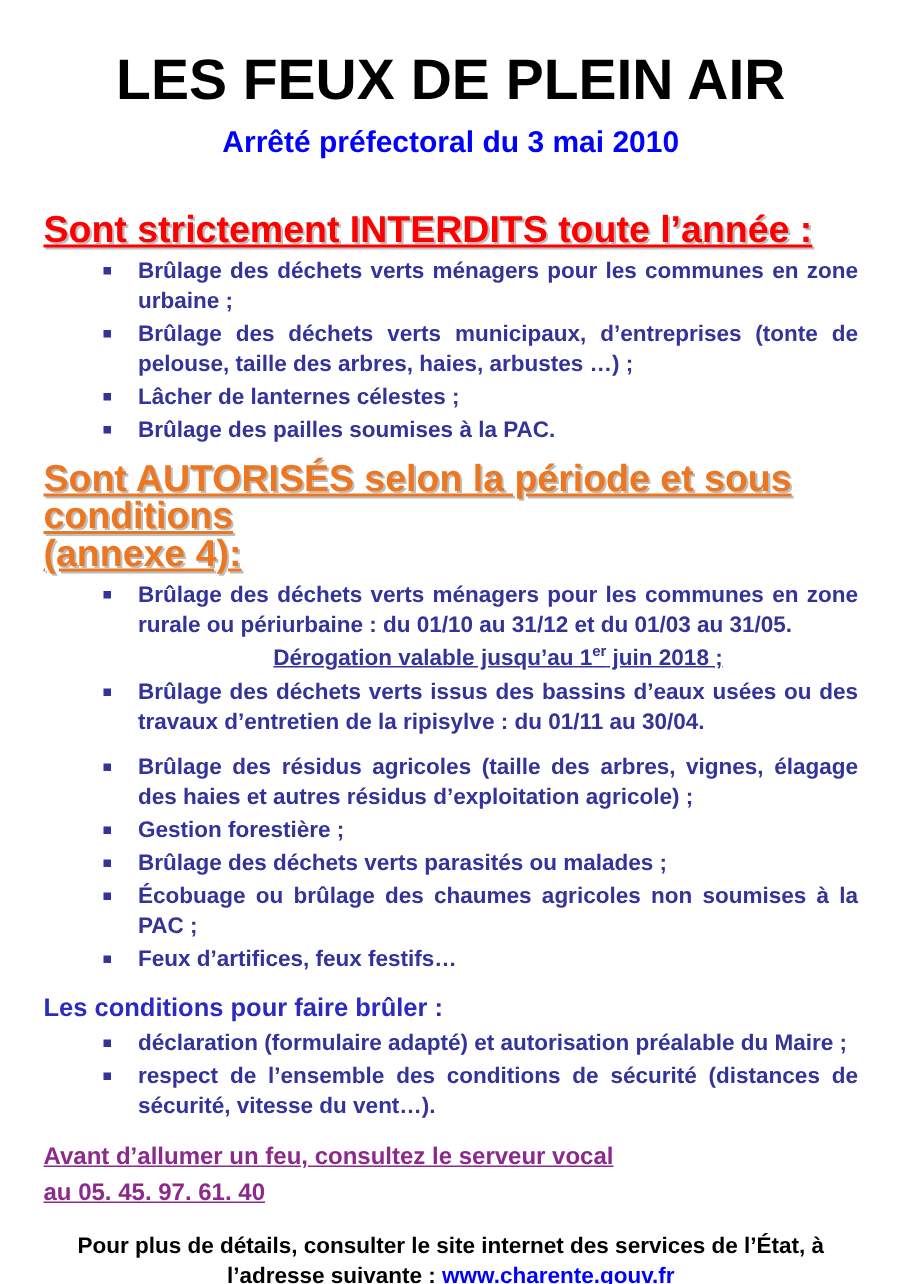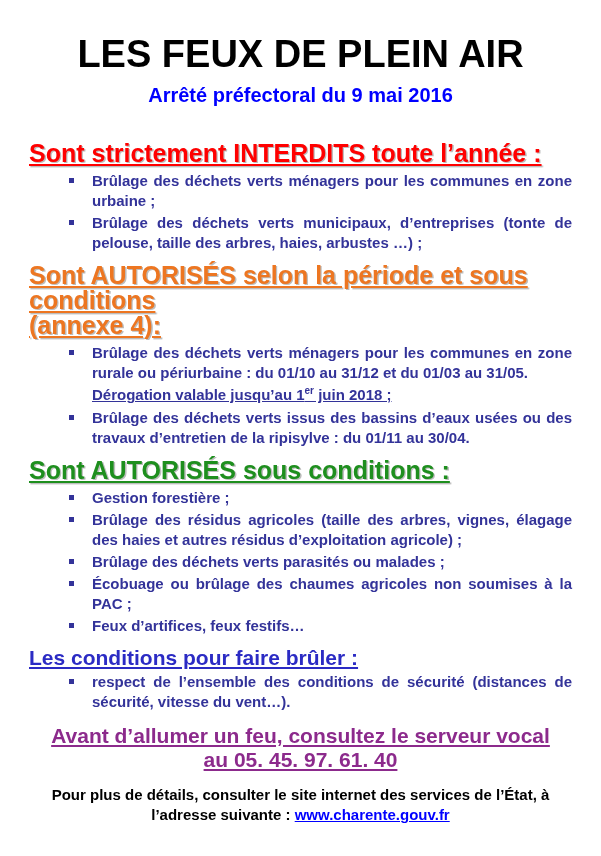--- a/index.html
+++ b/index.html
@@ -58,62 +58,70 @@
   }
   .sec-red .mk{background:var(--red);}
   .sec-orange .mk{background:var(--orange);}
   .sec-green .mk{background:var(--green);}
   .sec-black .mk{background:#000;}
   ul.blist .btxt{flex:1;text-align:justify;color:var(--navy);}
   .sec-black .btxt{color:#000;}
 
   .derog{
     font-size:15px;line-height:20px;color:var(--navy);
-    text-align:left;margin:2px 0 2px 63px;
+    text-align:center;margin:2px 0 2px 63px;
   }
   .derog .du{text-decoration:underline;}
   .derog sup{font-size:10px;line-height:0;}
 
   .cond-heading{
-    font-size:21px;line-height:20px;color:var(--cond-blue);
-    text-decoration:underline;margin-bottom:4px;
+    font-size:17px;line-height:20px;color:var(--cond-blue);
+    margin-bottom:4px;
   }
 
   .callout{
-    margin-top:12px;text-align:center;color:var(--purple);
-    font-size:21px;line-height:24px;
+    margin-top:12px;text-align:left;color:var(--purple);
+    font-size:16px;line-height:24px;
   }
   .callout .cl{display:block;text-decoration:underline;}
 
   .footer{
     margin-top:13px;text-align:center;color:#000;
     font-size:15px;line-height:20px;
   }
   .footer a{
     color:var(--blue);text-decoration:underline;cursor:pointer;
   }
 </style>
 </head>
 <body>
 
 <div class="page">
 
   <h1 class="title">LES FEUX DE PLEIN AIR</h1>
-  <div class="subtitle">Arrêté préfectoral du 9 mai 2016</div>
+  <div class="subtitle">Arrêté préfectoral du 3 mai 2010</div>
 
   <section class="sec-red">
     <h2 class="shaded">Sont strictement INTERDITS toute l’année :</h2>
     <ul class="blist">
       <li>
           <span class="mk"></span>
           <span class="btxt">Brûlage des déchets verts ménagers pour les communes en zone urbaine ;</span>
         </li>
       <li>
           <span class="mk"></span>
           <span class="btxt">Brûlage des déchets verts municipaux, d’entreprises (tonte de pelouse, taille des arbres, haies, arbustes …) ;</span>
+        </li>
+      <li>
+          <span class="mk"></span>
+          <span class="btxt">Lâcher de lanternes célestes ;</span>
+        </li>
+      <li>
+          <span class="mk"></span>
+          <span class="btxt">Brûlage des pailles soumises à la PAC.</span>
         </li>
     </ul>
   </section>
 
   <section class="sec-orange">
     <h2 class="shaded">
         <span class="hline">Sont AUTORISÉS selon la période et sous conditions</span>
         <span class="hline">(annexe 4):</span>
       </h2>
     <ul class="blist">
@@ -125,29 +133,28 @@
     <div class="derog"><span class="du"><span>Dérogation valable jusqu’au 1</span><sup>er</sup><span> juin 2018 ;</span></span></div>
     <ul class="blist">
       <li>
           <span class="mk"></span>
           <span class="btxt">Brûlage des déchets verts issus des bassins d’eaux usées ou des travaux d’entretien de la ripisylve : du 01/11 au 30/04.</span>
         </li>
     </ul>
   </section>
 
   <section class="sec-green">
-    <h2 class="shaded">Sont AUTORISÉS sous conditions :</h2>
     <ul class="blist">
       <li>
           <span class="mk"></span>
-          <span class="btxt">Gestion forestière ;</span>
+          <span class="btxt">Brûlage des résidus agricoles (taille des arbres, vignes, élagage des haies et autres résidus d’exploitation agricole) ;</span>
         </li>
       <li>
           <span class="mk"></span>
-          <span class="btxt">Brûlage des résidus agricoles (taille des arbres, vignes, élagage des haies et autres résidus d’exploitation agricole) ;</span>
+          <span class="btxt">Gestion forestière ;</span>
         </li>
       <li>
           <span class="mk"></span>
           <span class="btxt">Brûlage des déchets verts parasités ou malades ;</span>
         </li>
       <li>
           <span class="mk"></span>
           <span class="btxt">Écobuage ou brûlage des chaumes agricoles non soumises à la PAC ;</span>
         </li>
       <li>
@@ -155,20 +162,24 @@
           <span class="btxt">Feux d’artifices, feux festifs…</span>
         </li>
     </ul>
   </section>
 
   <section class="sec-black">
     <div class="cond-heading">Les conditions pour faire brûler :</div>
     <ul class="blist">
       <li>
           <span class="mk"></span>
+          <span class="btxt">déclaration (formulaire adapté) et autorisation préalable du Maire ;</span>
+        </li>
+      <li>
+          <span class="mk"></span>
           <span class="btxt">respect de l’ensemble des conditions de sécurité (distances de sécurité, vitesse du vent…).</span>
         </li>
     </ul>
   </section>
 
   <div class="callout">
     <span class="cl">Avant d’allumer un feu, consultez le serveur vocal</span>
     <span class="cl">au 05. 45. 97. 61. 40</span>
   </div>
 

